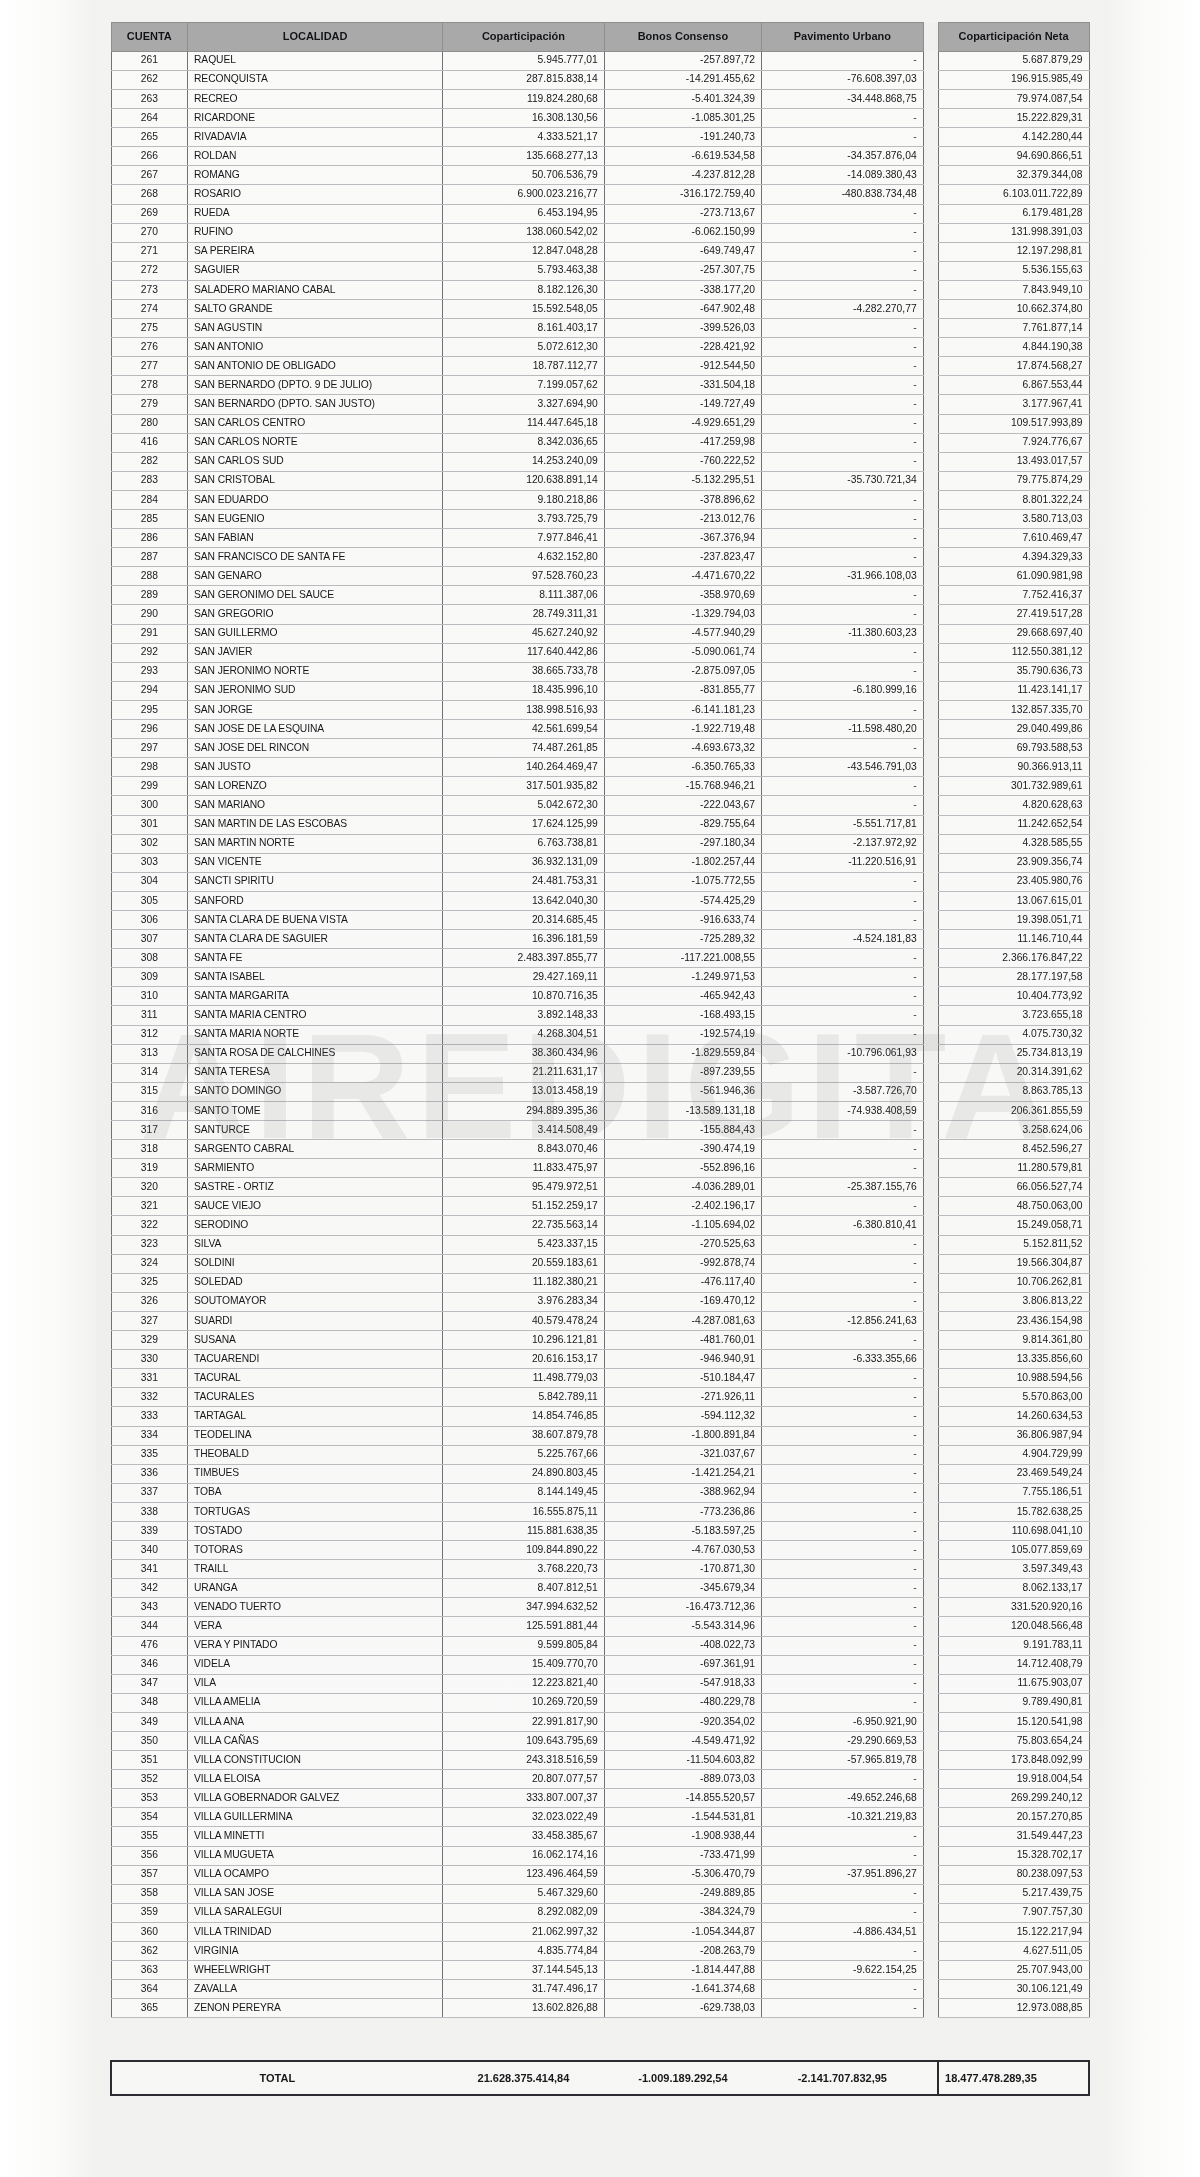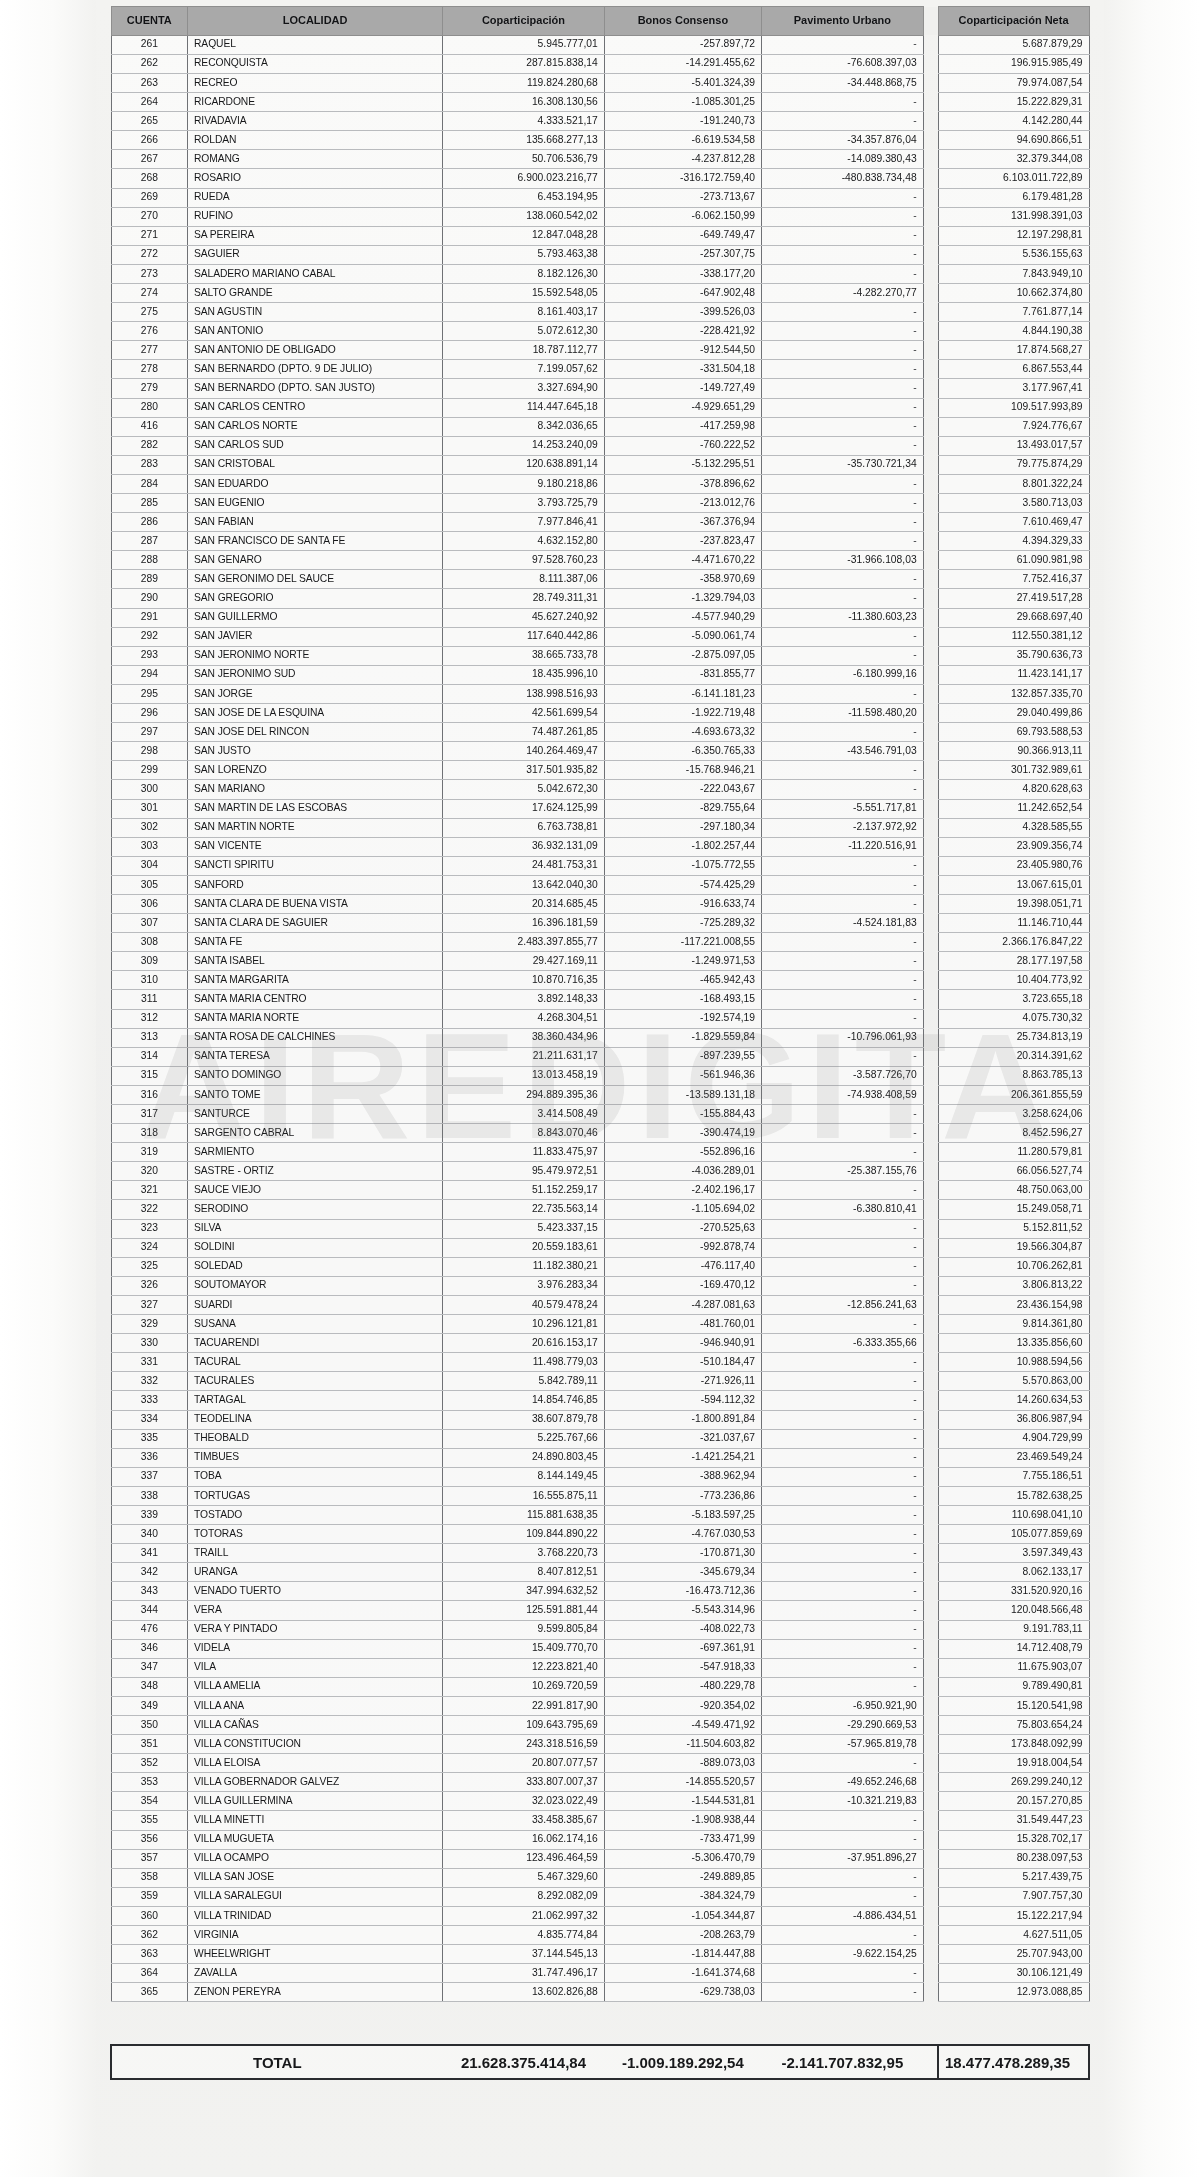--- a/index.html
+++ b/index.html
@@ -29,21 +29,21 @@
   #watermark{
     position:absolute;left:140px;top:1000px;width:920px;height:240px;
     font-family:"Liberation Sans","DejaVu Sans",sans-serif;
     font-size:150px;font-weight:bold;letter-spacing:6px;
     color:rgba(120,122,126,0.13);
     white-space:nowrap;overflow:hidden;
     pointer-events:none;z-index:5;
   }
 
   #sheet{
-    position:absolute;left:110px;top:6px;width:980px;
+    position:absolute;left:110px;top:22px;width:980px;
     z-index:3;
   }
 
   table{
     border-collapse:collapse;
     width:980px;
     table-layout:fixed;
     font-size:10.2px;
     color:#17181a;
   }
@@ -92,21 +92,21 @@
   }
   td.cuenta{text-align:center;}
   td.localidad{text-align:left;letter-spacing:-0.1px;}
   td.num{text-align:right;}
   td.dash{text-align:right;color:#3a3c3f;}
 
   tfoot td{
     border:2px solid #2a2c2f;
     background:rgba(248,248,246,0.8);
     font-weight:bold;
-    font-size:15px;
+    font-size:11px;
     padding:6px 6px;
     height:20px;
   }
   tfoot td.total-label{text-align:center;border-right:none;}
   tfoot td.total-pad{border-left:none;border-right:none;}
   tfoot td.num{text-align:center;border-left:none;border-right:none;}
   tfoot td.last{border-right:2px solid #2a2c2f;text-align:left;}
 
   #spacer-row td{border:none;background:transparent;height:30px;}
 </style>

